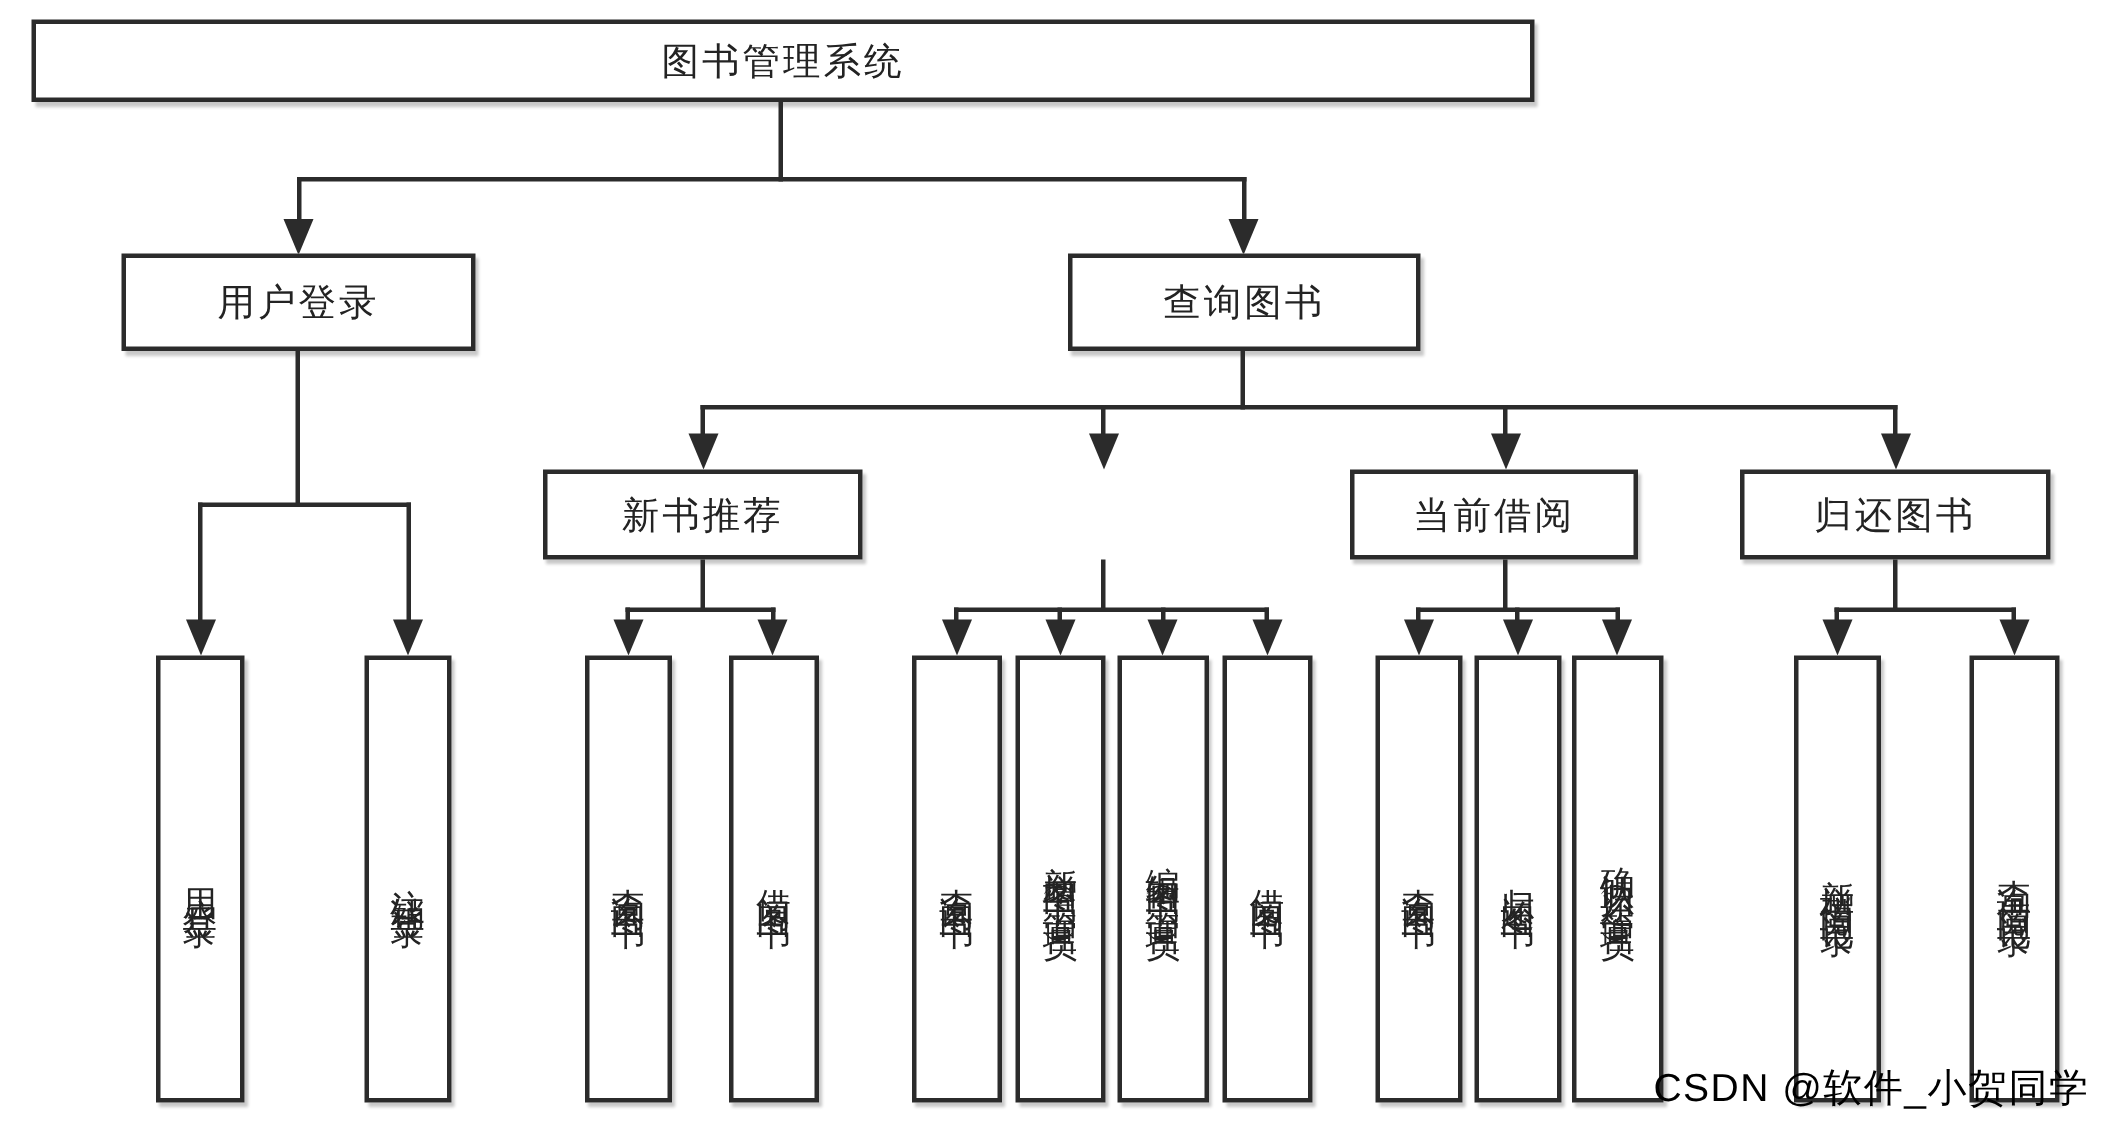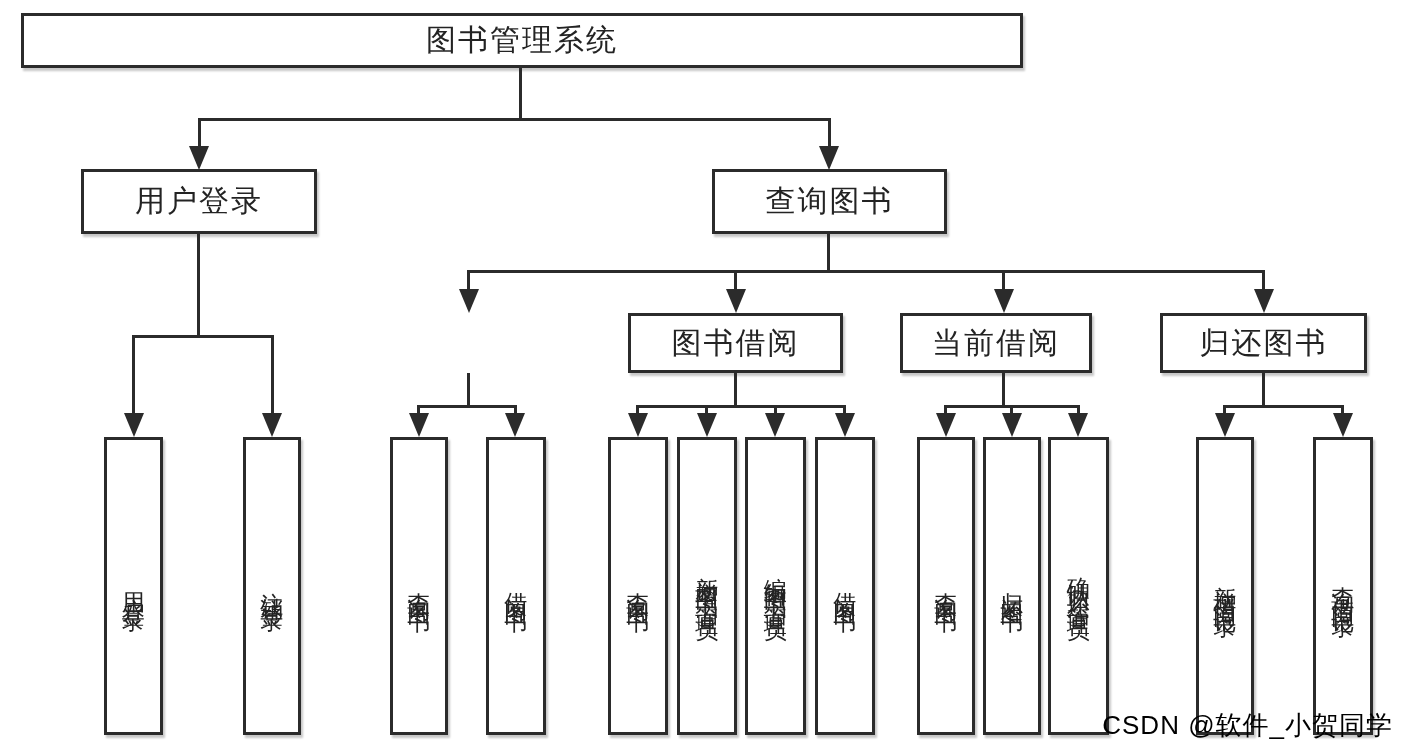--- a/index.html
+++ b/index.html
@@ -14,21 +14,21 @@
   .node{
     position:absolute;
     box-sizing:border-box;
     border:3px solid #2b2b2b;
     background:#ffffff;
     display:flex;align-items:center;justify-content:center;
     box-shadow:2px 3px 2px rgba(0,0,0,0.22);
     color:#232323;
   }
   .hlabel{
-    font-size:30px;
+    font-size:25px;
     letter-spacing:2px;
     white-space:nowrap;
     color:#232323;
   }
   .vlabel{
     writing-mode:vertical-rl;
     text-orientation:mixed;
     font-size:23px;
     letter-spacing:6px;
     line-height:1.15;
@@ -88,22 +88,22 @@
   <div class="hl" style="left:467px;top:270px;width:798px"></div>
   <div class="vl" style="left:467px;top:270px;height:22px"></div>
   <div class="arr" style="left:459px;top:289px"></div>
   <div class="vl" style="left:734px;top:270px;height:22px"></div>
   <div class="arr" style="left:726px;top:289px"></div>
   <div class="vl" style="left:1002px;top:270px;height:22px"></div>
   <div class="arr" style="left:994px;top:289px"></div>
   <div class="vl" style="left:1262px;top:270px;height:22px"></div>
   <div class="arr" style="left:1254px;top:289px"></div>
 
-  <div class="node" style="left:628px;top:313px;width:215px;height:60px">
-    <span class="hlabel">图书借阅</span>
+  <div class="node" style="left:362px;top:313px;width:213px;height:60px">
+    <span class="hlabel">新书推荐</span>
   </div>
   <div class="node" style="left:900px;top:313px;width:192px;height:60px">
     <span class="hlabel">当前借阅</span>
   </div>
   <div class="node" style="left:1160px;top:313px;width:207px;height:60px">
     <span class="hlabel">归还图书</span>
   </div>
 
   <div class="vl" style="left:467px;top:373px;height:35px"></div>
   <div class="hl" style="left:417px;top:405px;width:100px"></div>

